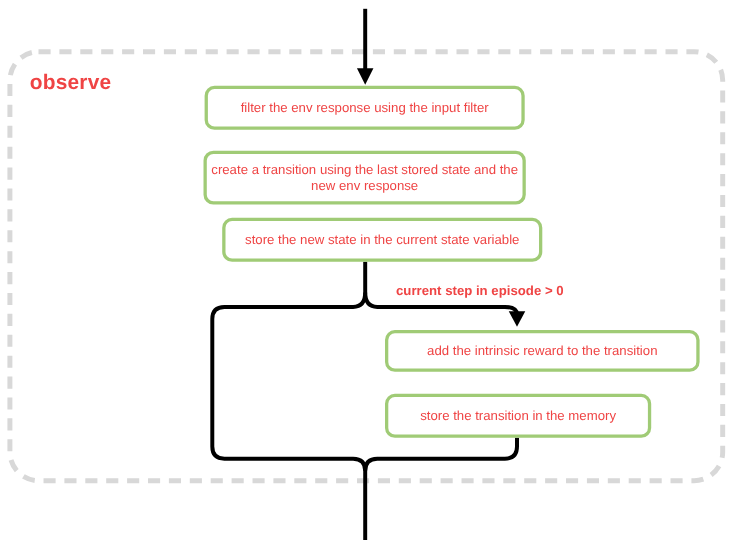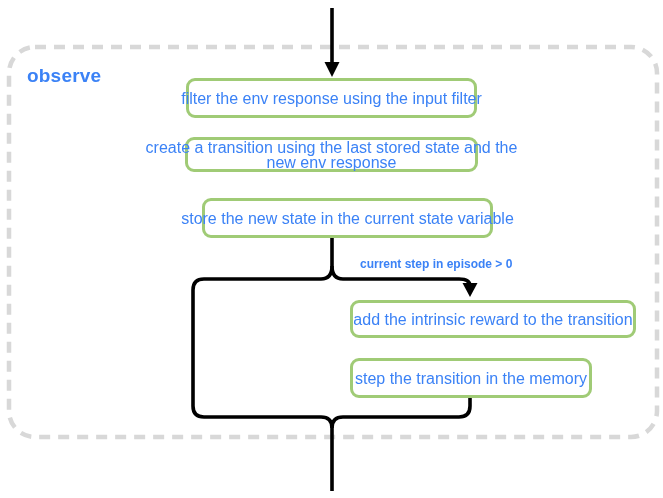--- a/index.html
+++ b/index.html
@@ -6,21 +6,21 @@
     margin: 0;
     padding: 0;
     background: #ffffff;
   }
   .stage {
     position: relative;
     width: 663px;
     height: 498px;
     overflow: hidden;
     font-family: "Liberation Sans", sans-serif;
-    color: #3b82f6;
+    color: #ef4444;
   }
   svg.connectors {
     position: absolute;
     left: 0;
     top: 0;
     width: 663px;
     height: 498px;
     z-index: 1;
   }
   .group-title {
@@ -35,27 +35,27 @@
   .node {
     position: absolute;
     box-sizing: border-box;
     background: #ffffff;
     border: 3px solid #a0cb76;
     border-radius: 9px;
     display: flex;
     align-items: center;
     justify-content: center;
     text-align: center;
-    font-size: 16px;
+    font-size: 12px;
     line-height: 15px;
     z-index: 2;
   }
   .node span { white-space: pre; }
   .n1 { left: 186px; top:  78px; width: 291px; height: 40px; }
-  .n2 { left: 185px; top: 137px; width: 293px; height: 35px; }
+  .n2 { left: 185px; top: 137px; width: 293px; height: 49px; }
   .n3 { left: 186px; top: 198px; width: 291px; height: 40px; margin-left: 16px; }
   .n4 { left: 350px; top: 300px; width: 286px; height: 38px; }
   .n5 { left: 350px; top: 358px; width: 242px; height: 40px; }
   .branch-condition {
     position: absolute;
     left: 360px;
     top: 257px;
     font-size: 12px;
     font-weight: bold;
     z-index: 2;
@@ -98,18 +98,18 @@
 
   <div class="node n3">
     <span>store the new state in the current state variable</span>
   </div>
 
   <div class="node n4">
     <span>add the intrinsic reward to the transition</span>
   </div>
 
   <div class="node n5">
-    <span>step the transition in the memory</span>
+    <span>store the transition in the memory</span>
   </div>
 
   <div class="branch-condition">current step in episode &gt; 0</div>
 
 </div>
 
 </body></html>

